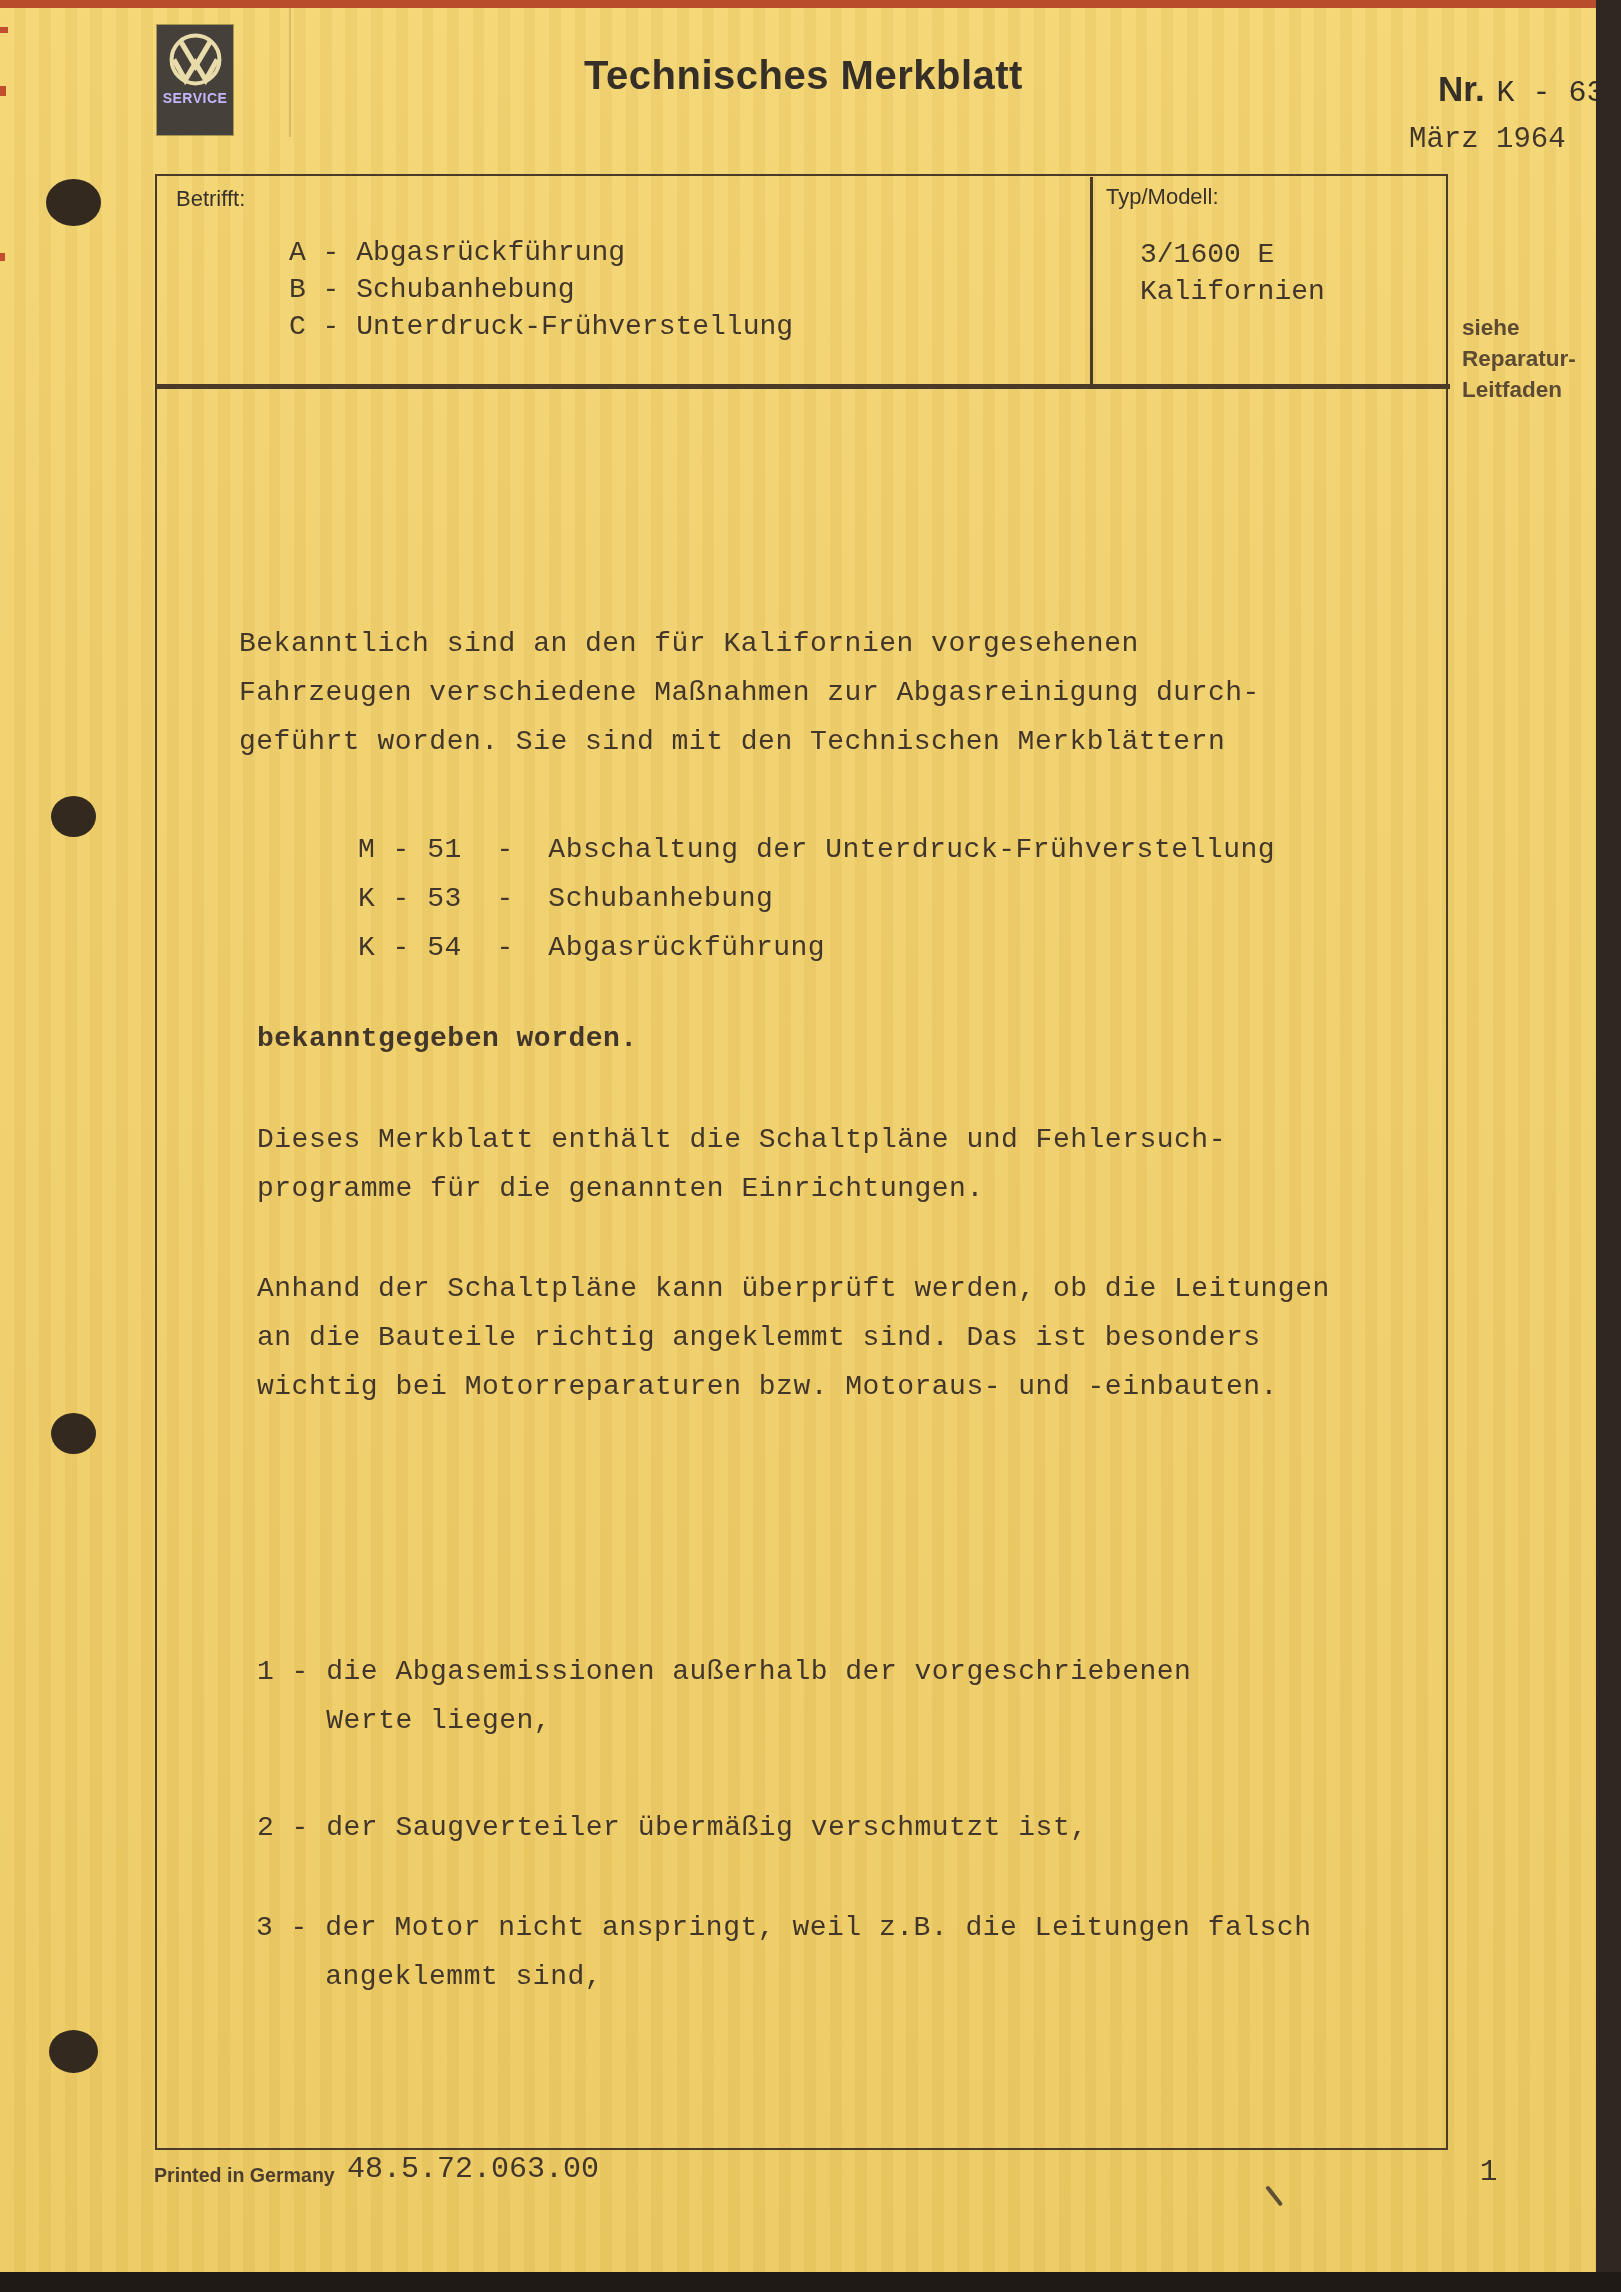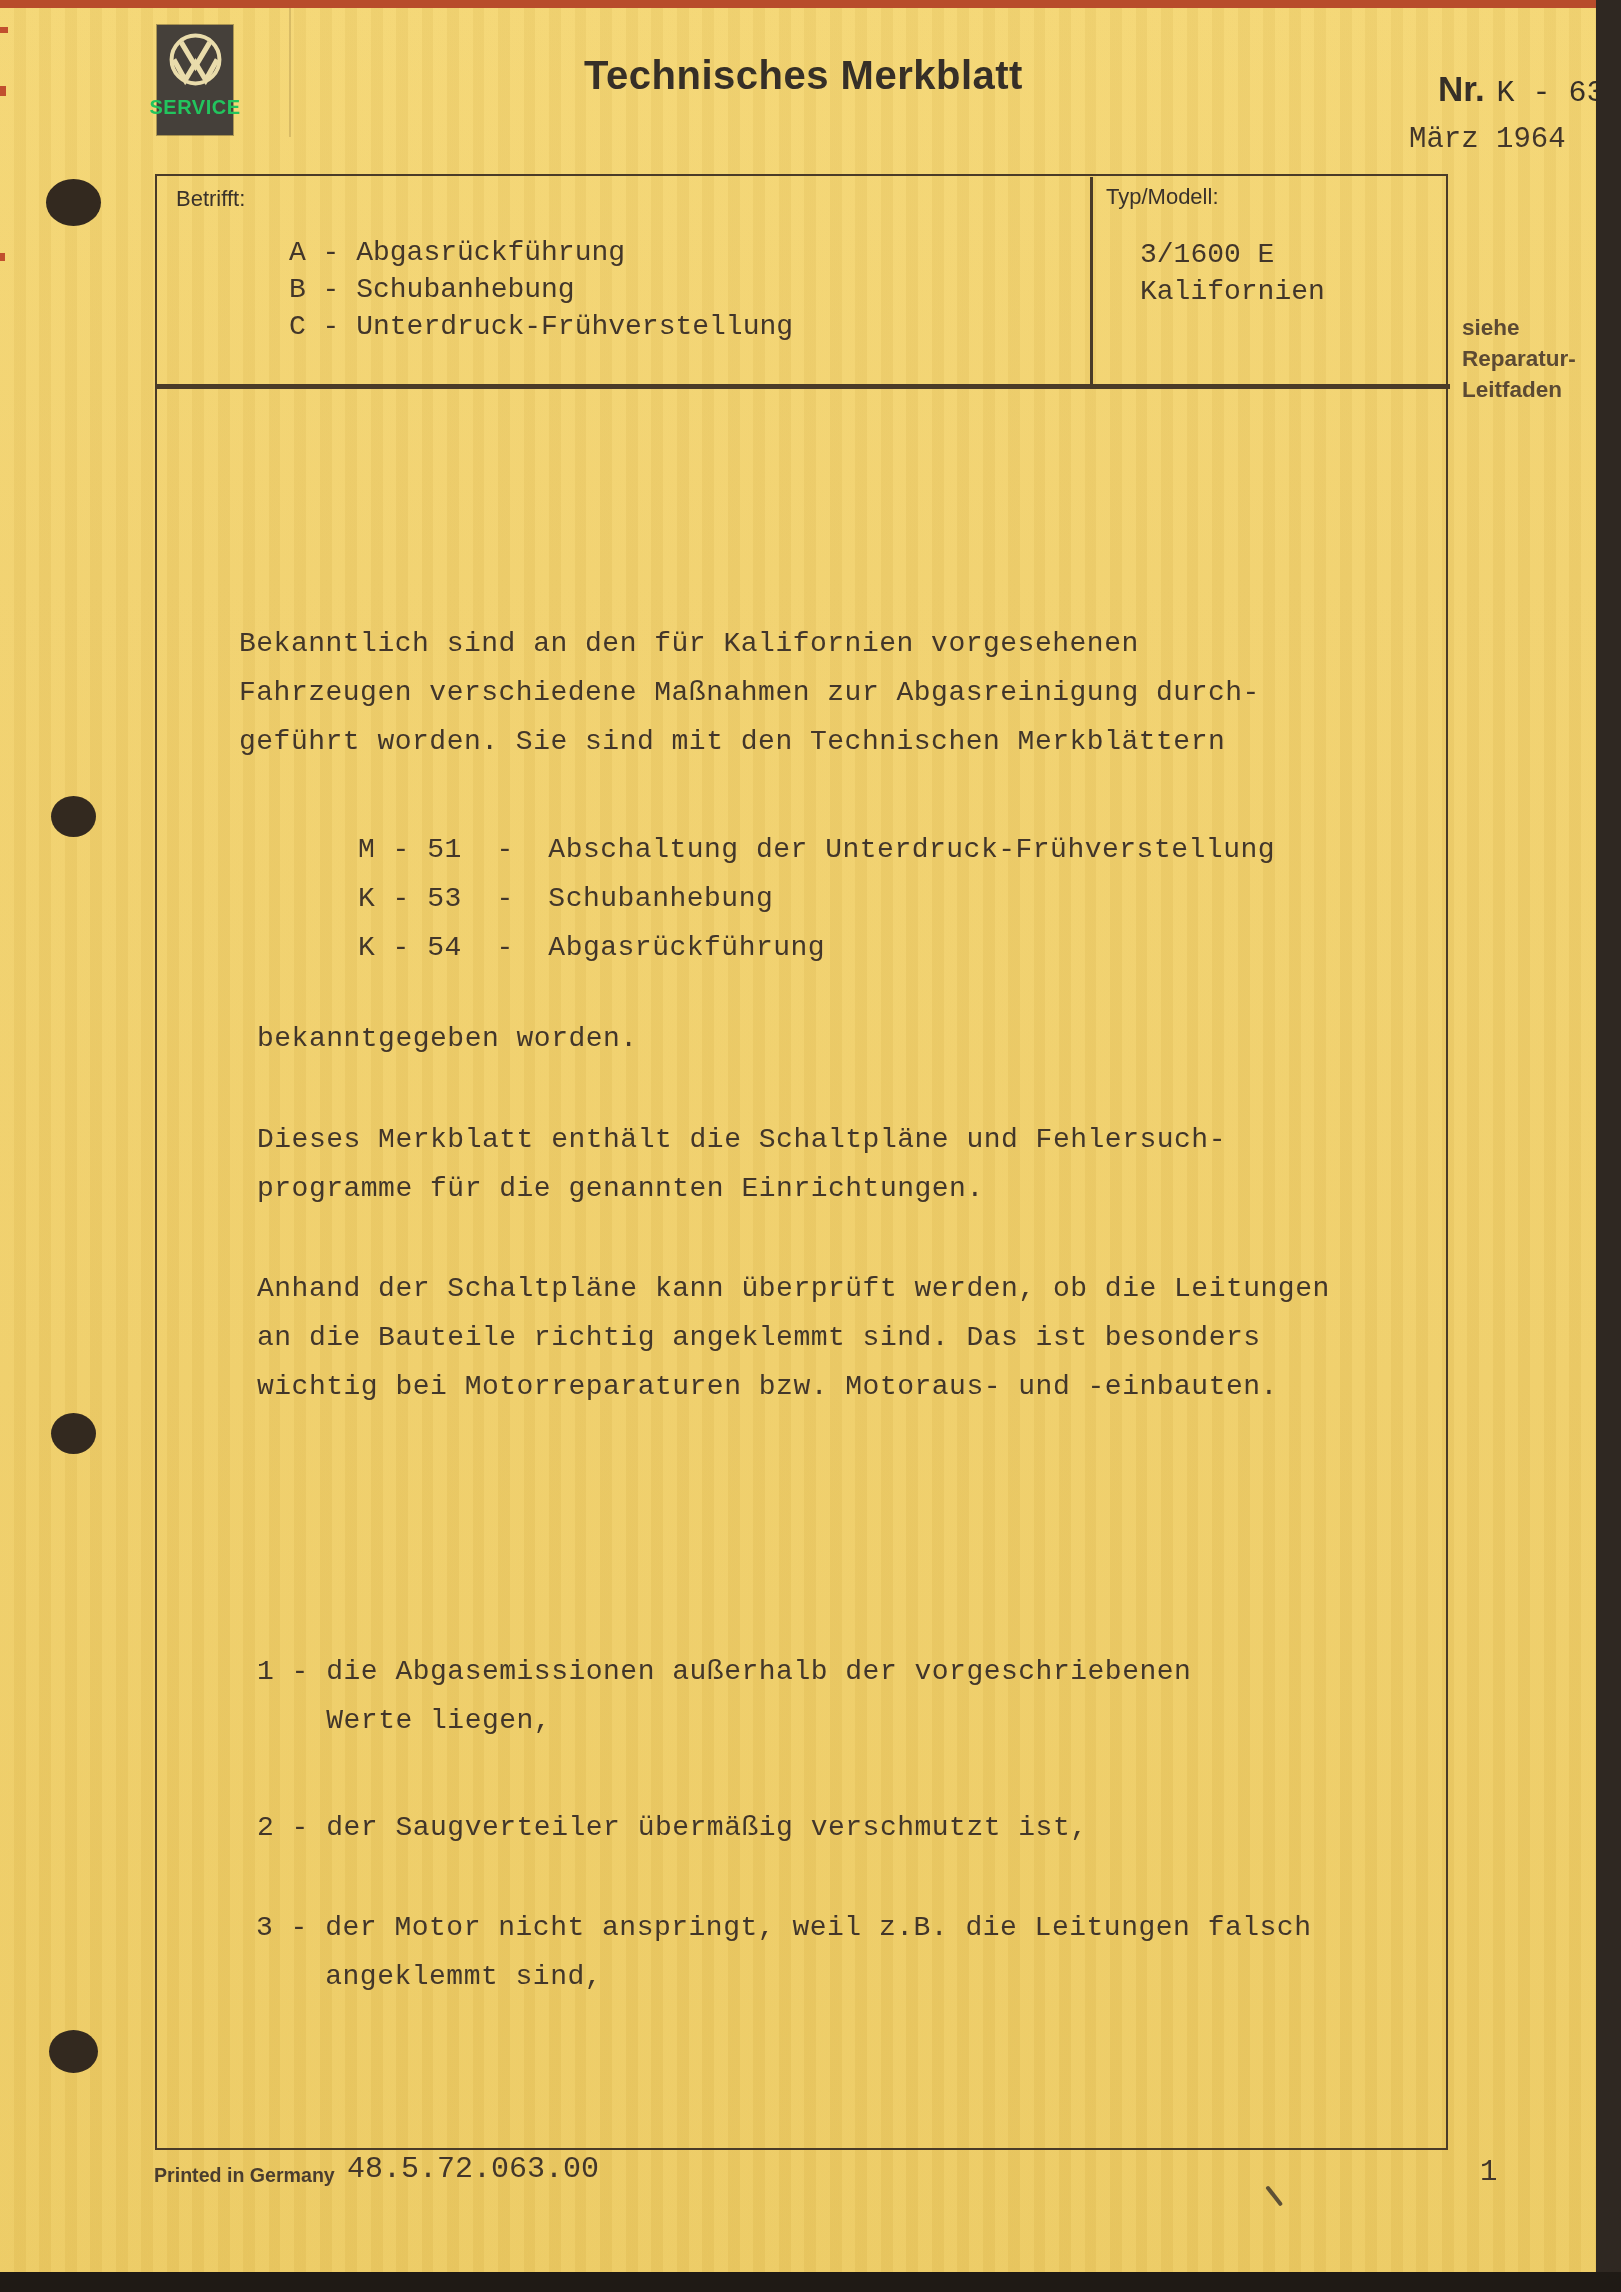--- a/index.html
+++ b/index.html
@@ -19,21 +19,21 @@
   .edge-right{position:absolute;right:0;top:0;width:25.5px;height:100%;background:#2f2822;}
   .edge-bottom{position:absolute;left:0;bottom:0;width:100%;height:20.6px;background:#1f1a15;}
   .speck{position:absolute;background:#c14f2e;}
   .crease{position:absolute;left:289px;top:7.8px;width:2px;height:129px;background:rgba(120,90,40,.22);}
   
   .hole{position:absolute;background:#33291f;border-radius:50%;}
   
   .logo-box{position:absolute;left:157px;top:24.5px;width:76px;height:110px;background:#45403a;
     box-shadow:0 0 0 1px rgba(60,50,30,.4);display:flex;flex-direction:column;align-items:center;}
   .logo-box svg{margin-top:6.9px;}
-  .logo-service{color:#22c55e;font-weight:bold;font-size:20px;letter-spacing:0.5px;margin-top:8px;}
+  .logo-service{color:#c4b5fd;font-weight:bold;font-size:14px;letter-spacing:0.5px;margin-top:2px;}
   
   .title{position:absolute;left:490px;top:53px;width:627px;text-align:center;
     font-size:40px;font-weight:bold;color:#362f27;letter-spacing:0.5px;}
   .nr-line{position:absolute;left:1390px;top:69px;color:#362f27;margin-left:48px;}
   .nr-label{font-size:35px;font-weight:bold;}
   .nr-value{font-family:"Liberation Mono",monospace;font-size:30px;margin-left:11.8px;}
   .date{position:absolute;left:1409px;top:123px;font-family:"Liberation Mono",monospace;
     font-size:29px;color:#42362a;}
   
   .frame{position:absolute;left:155px;top:174px;width:1289px;height:1972px;border:2.9px solid #4a3b28;}
@@ -42,21 +42,21 @@
   .lbl{position:absolute;font-size:22px;font-weight:normal;color:#3a322a;}
   .mono{font-family:"Liberation Mono",monospace;color:#42362a;}
   .betrifft-items{position:absolute;left:253px;top:234px;font-size:28px;line-height:37px;margin-left:36px;}
   .typ-value{position:absolute;left:1140px;top:236px;font-size:28px;line-height:37px;}
   .side-note{position:absolute;left:1462px;top:312px;font-size:22.5px;line-height:31px;
     font-weight:bold;color:#5c4a33;}
   
   .body-txt{font-size:28px;line-height:49px;letter-spacing:0.5px;}
   .p1{position:absolute;left:239px;top:619px;}
   .list{position:absolute;left:358px;top:825px;}
-  .p2{position:absolute;left:257px;top:1014px;}
+  .p2{position:absolute;left:257px;top:1014px;font-weight:bold;}
   .p3{position:absolute;left:257px;top:1115px;}
   .p4{position:absolute;left:257px;top:1264px;}
   .p5{position:absolute;left:257px;top:1458px;}
   .item1{position:absolute;left:257px;top:1647px;}
   .item2{position:absolute;left:257px;top:1803px;}
   .item3{position:absolute;left:256px;top:1903px;}
   
   .printed{position:absolute;left:154px;top:2164px;font-size:19.6px;font-weight:600;color:#4a3d2e;}
   .code{position:absolute;left:347px;top:2152px;font-size:30px;}
   .pagenum{position:absolute;left:1480px;top:2156px;font-size:29px;}

